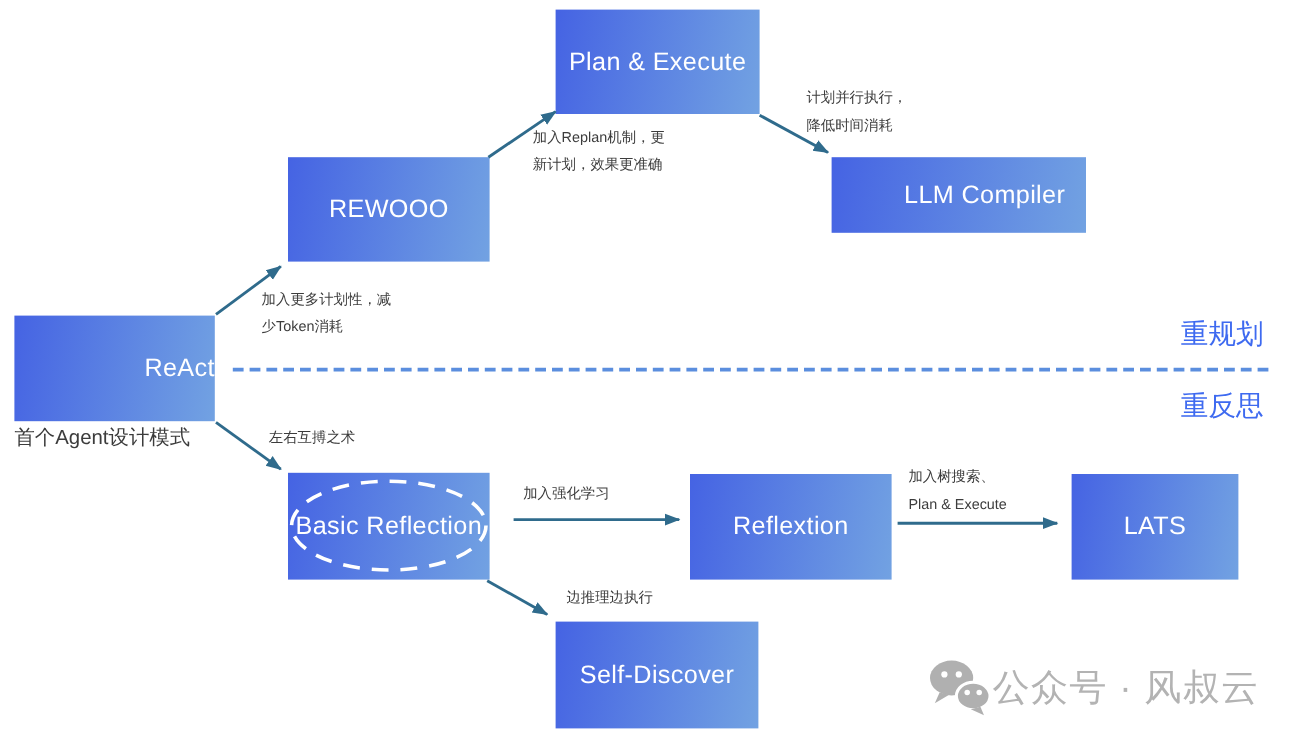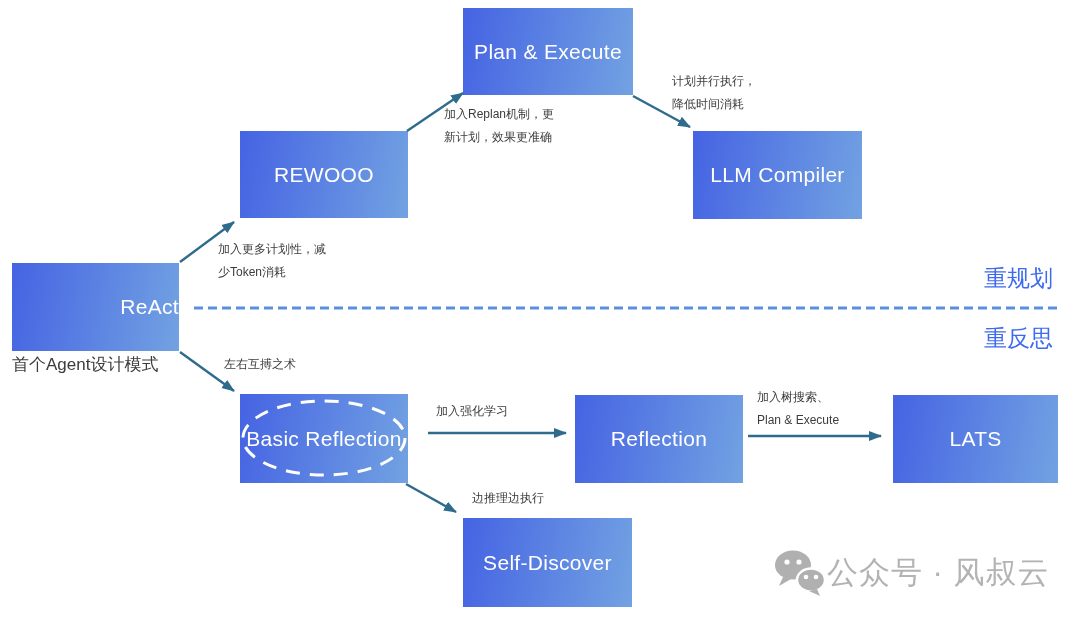--- a/index.html
+++ b/index.html
@@ -8,24 +8,24 @@
     font-family:"Liberation Sans",sans-serif;
   }
   .node{
     position:absolute;display:flex;align-items:center;justify-content:center;
     background:linear-gradient(100deg,#4563e3 0%,#72a2e2 100%);
     color:#ffffff;font-size:21px;letter-spacing:.3px;z-index:1;
   }
   #node-react{left:12px;top:263px;width:167px;height:88px;justify-content:flex-end;}
   #node-rewooo{left:240px;top:131px;width:168px;height:87px;}
   #node-plan-execute{left:463px;top:8px;width:170px;height:87px;}
-  #node-llm-compiler{left:693px;top:131px;width:169px;height:88px;}
+  #node-llm-compiler{left:693px;top:131px;width:169px;height:63px;padding-left:43px;}
   #node-basic-reflection{left:240px;top:394px;width:168px;height:89px;}
   #node-reflextion{left:575px;top:395px;width:168px;height:88px;}
-  #node-lats{left:893px;top:395px;width:165px;height:88px;}
+  #node-lats{left:893px;top:395px;width:139px;height:88px;}
   #node-self-discover{left:463px;top:518px;width:169px;height:89px;}
   #connector-layer{position:absolute;left:0;top:0;z-index:2;pointer-events:none;}
   .edge-label{
     position:absolute;color:#3c3c3c;font-size:12px;line-height:23px;
     white-space:pre-line;z-index:3;
   }
   #label-to-rewooo{left:218px;top:238px;}
   #label-to-plan-execute{left:444px;top:103px;}
   #label-to-llm-compiler{left:672px;top:70px;}
   #label-to-basic-reflection{left:224px;top:353px;}
@@ -55,21 +55,21 @@
   <div class="node" id="node-plan-execute">
     <span>Plan &amp; Execute</span>
   </div>
   <div class="node" id="node-llm-compiler">
     <span>LLM Compiler</span>
   </div>
   <div class="node" id="node-basic-reflection">
     <span>Basic Reflection</span>
   </div>
   <div class="node" id="node-reflextion">
-    <span>Reflection</span>
+    <span>Reflextion</span>
   </div>
   <div class="node" id="node-lats">
     <span>LATS</span>
   </div>
   <div class="node" id="node-self-discover">
     <span>Self-Discover</span>
   </div>
 
   <svg id="connector-layer" width="1080" height="617" viewBox="0 0 1080 617">
     <defs>

